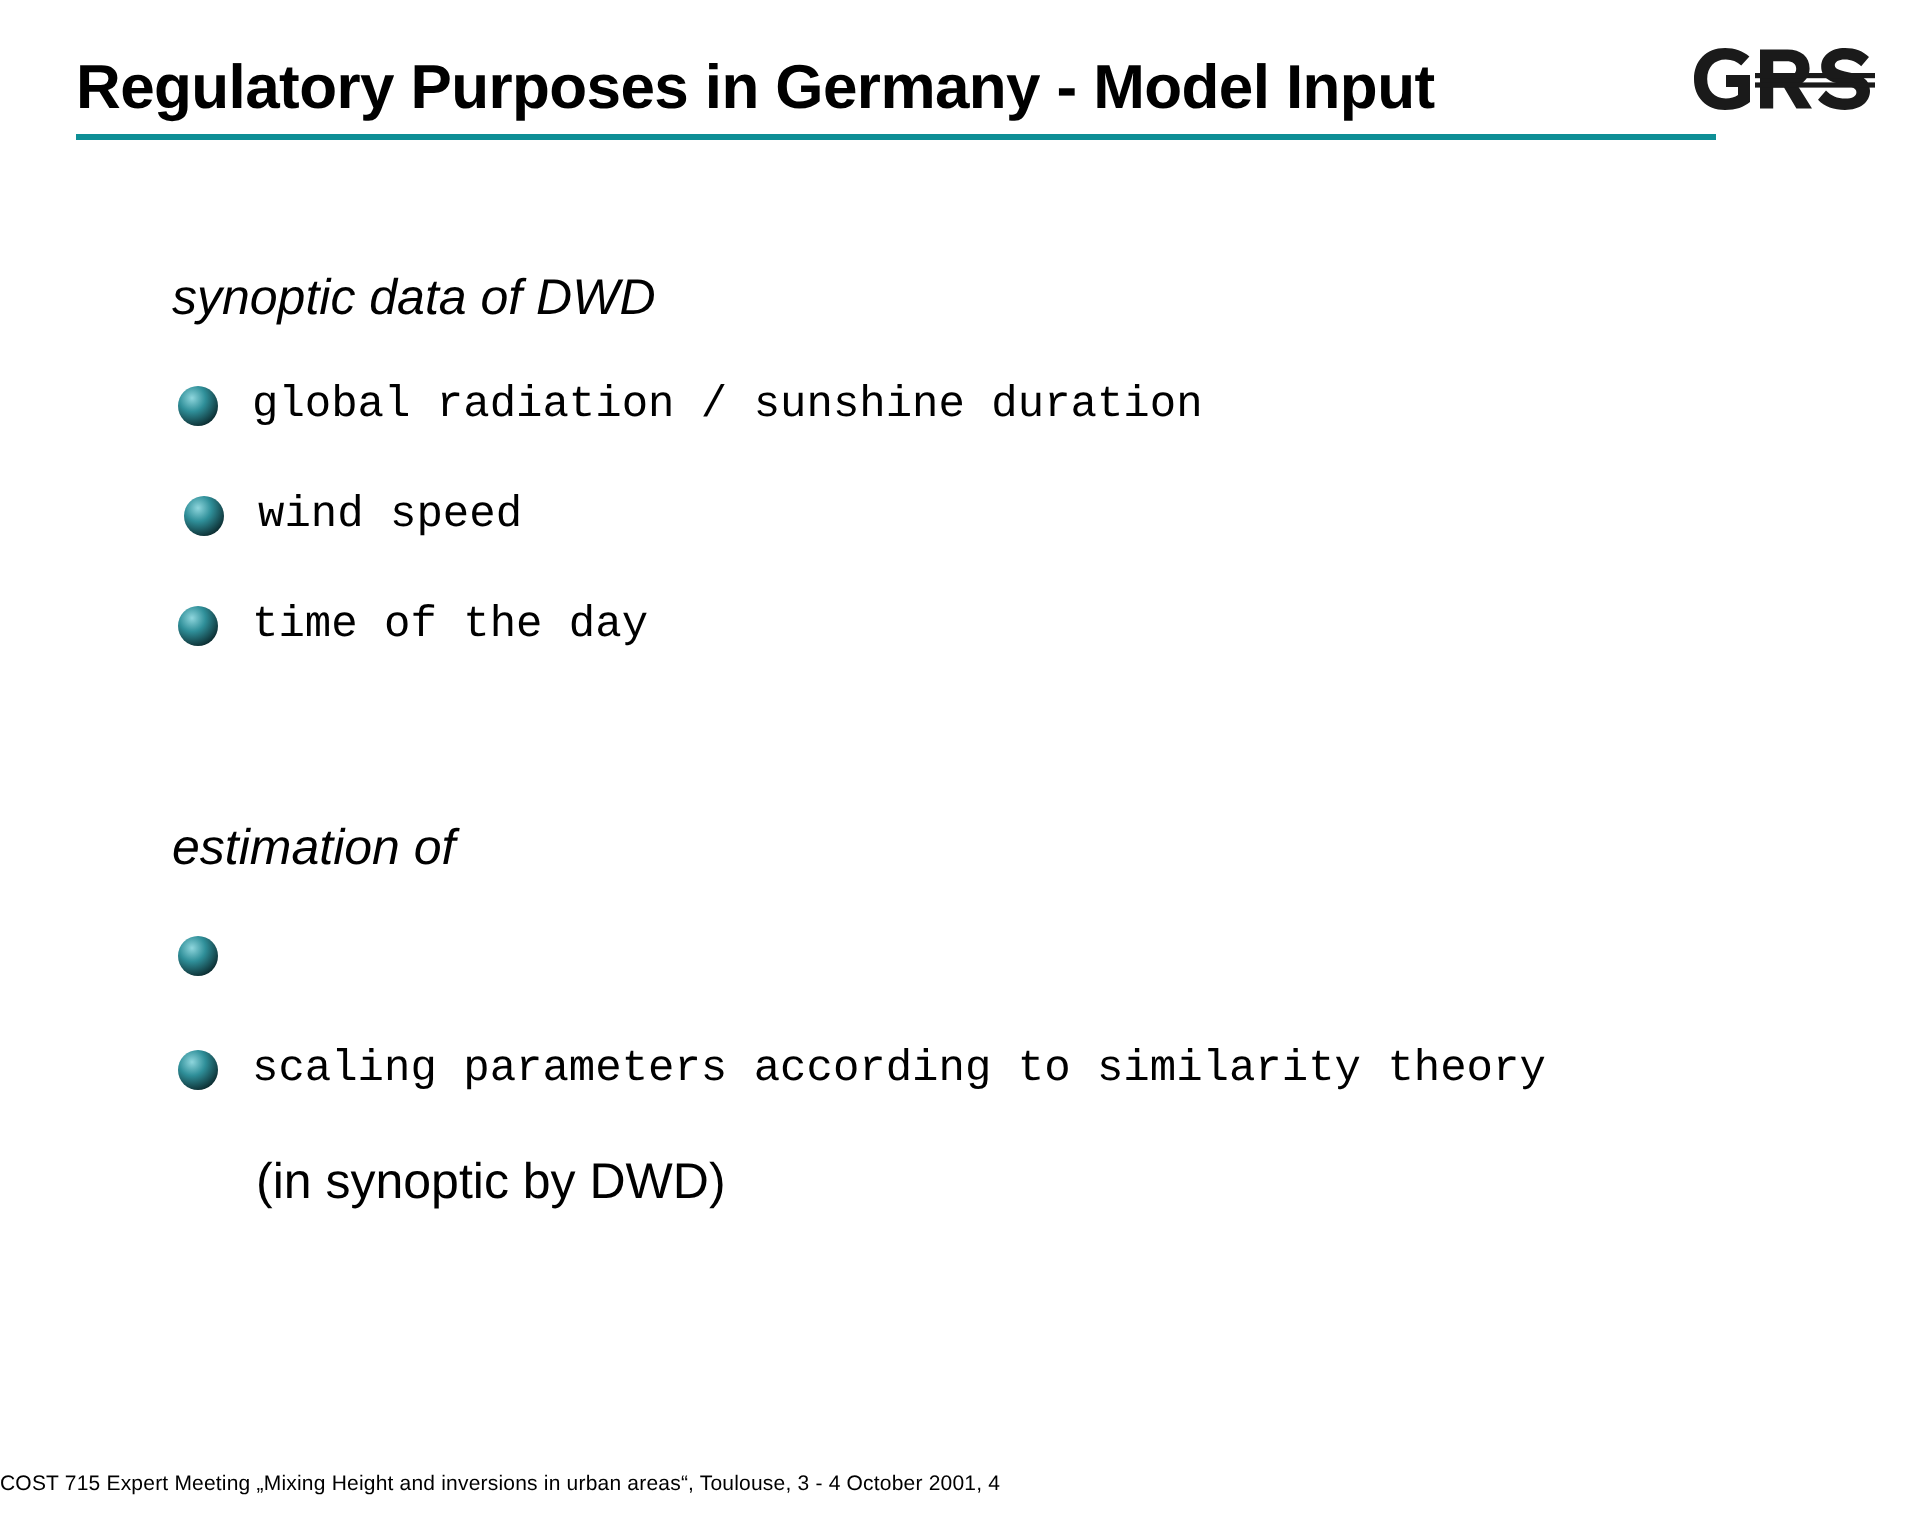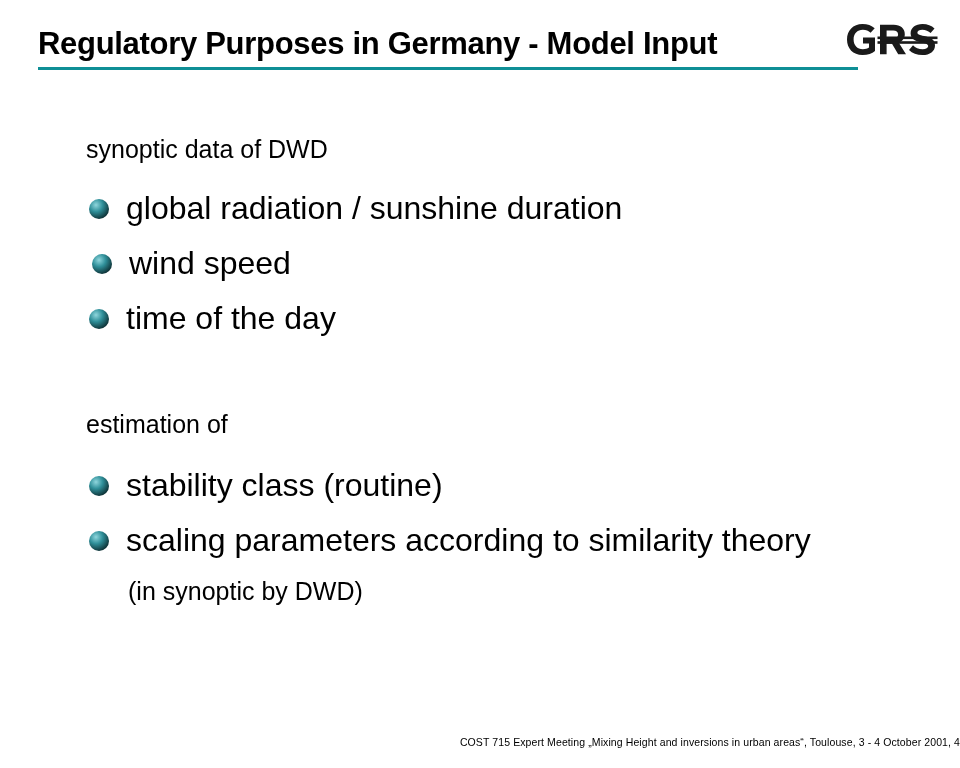--- a/index.html
+++ b/index.html
@@ -54,50 +54,52 @@
   .body-block {
     position: absolute;
     left: 0;
     top: 0;
     width: 960px;
   }
   .lead {
     position: absolute;
     font-size: 25px;
     white-space: nowrap;
+    font-style: italic;
   }
   .bullet-row {
     position: absolute;
     display: flex;
     align-items: center;
   }
   .bullet-mark {
     width: 22px;
     height: 22px;
     margin-right: 16px;
     flex: 0 0 auto;
   }
   .bullet-mark svg { display: block; }
   .bullet-text {
-    font-size: 32px;
-    white-space: nowrap;
+    font-size: 22px;
+    white-space: nowrap;
+    font-family: Liberation Mono, monospace;
   }
   .plain-row {
     position: absolute;
     font-size: 25px;
     white-space: nowrap;
   }
 
   
   .footer {
     position: absolute;
     left: 0;
     top: 736px;
     width: 960px;
-    text-align: right;
+    text-align: left;
     font-size: 10.5px;
     letter-spacing: 0.1px;
   }
 </style>
 </head>
 <body>
 
 <div class="slide">
 
   <div class="slide-title">Regulatory Purposes in Germany - Model Input</div>
@@ -175,21 +177,20 @@
           <defs>
             <radialGradient id="bg4" cx="35%" cy="30%" r="75%">
               <stop offset="0%" stop-color="#8fd6dd"></stop>
               <stop offset="45%" stop-color="#2f8f99"></stop>
               <stop offset="100%" stop-color="#0c2c30"></stop>
             </radialGradient>
           </defs>
           <circle cx="11" cy="11" r="10" fill="url(#bg4)"></circle>
         </svg>
       </span>
-      <span class="bullet-text">stability class (routine)</span>
     </div>
 
     <div class="bullet-row" style="left:88px; top:522px;justify-content:space-between;">
       <span class="bullet-mark">
         <svg width="22" height="22" viewBox="0 0 22 22" xmlns="http://www.w3.org/2000/svg">
           <defs>
             <radialGradient id="bg5" cx="35%" cy="30%" r="75%">
               <stop offset="0%" stop-color="#8fd6dd"></stop>
               <stop offset="45%" stop-color="#2f8f99"></stop>
               <stop offset="100%" stop-color="#0c2c30"></stop>

